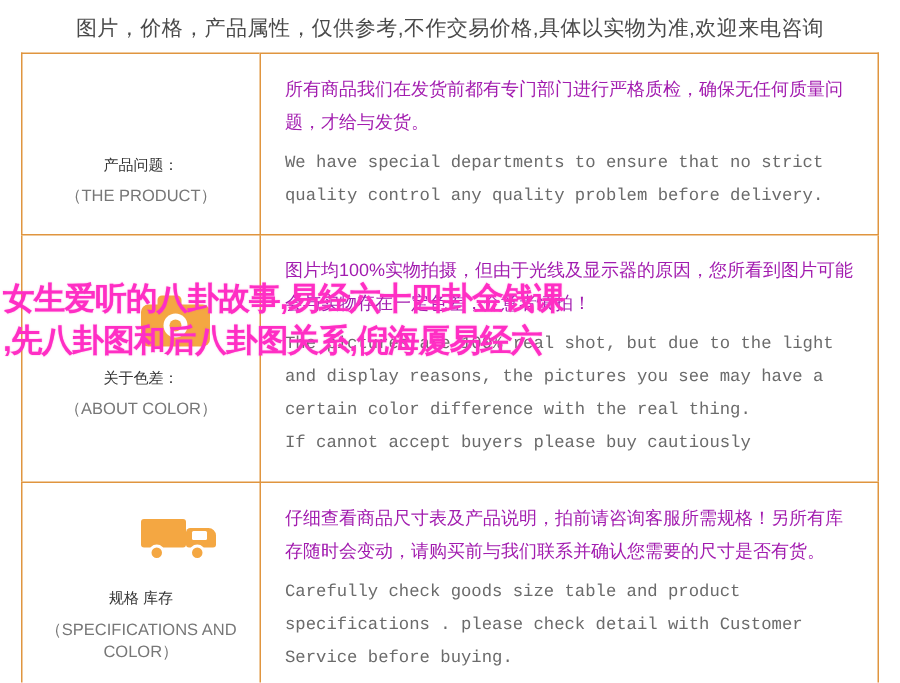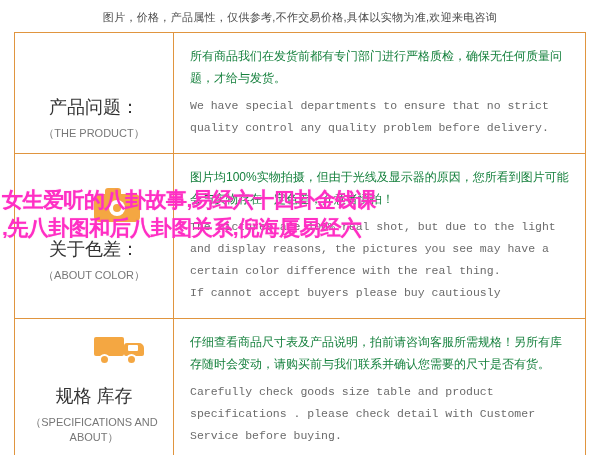--- a/index.html
+++ b/index.html
@@ -18,21 +18,21 @@
   .page {
     position: relative;
     width: 600px;
     height: 455px;
     box-sizing: border-box;
     padding: 8px 14px 6px 14px;
   }
 
   .top-notice {
     text-align: center;
-    font-size: 11px;
+    font-size: 14px;
     color: #4a4a4a;
     letter-spacing: 0.3px;
     padding: 2px 0 7px 0;
     white-space: nowrap;
     font-family: "Liberation Sans", sans-serif;
   }
 
   .info-table {
     border: 1px solid #e0953f;
     border-collapse: collapse;
@@ -187,35 +187,35 @@
     height: 11px;
     border-radius: 50%;
     background: #f4a742;
     border: 2px solid #ffffff;
     box-sizing: border-box;
   }
   .icon-truck .w1 { left: 5px; }
   .icon-truck .w2 { left: 32px; }
 
   .cell-title {
-    font-size: 18px;
+    font-size: 10px;
     color: #333333;
     line-height: 1.5;
     font-family: "Liberation Sans", sans-serif;
   }
   .cell-subtitle {
     font-size: 11px;
     color: #777777;
     margin-top: 5px;
     font-family: "Liberation Sans", sans-serif;
   }
 
   .para-cn {
     font-size: 12px;
-    color: #15803d;
+    color: #a21caf;
     line-height: 1.85;
     margin: 0 0 6px 0;
     font-family: "Liberation Sans", sans-serif;
   }
   .para-en {
     font-size: 11.5px;
     color: #6b6b6b;
     line-height: 1.9;
     margin: 0;
     font-family: Liberation Mono, monospace;
@@ -290,21 +290,21 @@
           <span class="icon-wrap">
             <span class="icon-truck">
               <span class="box"></span>
               <span class="cab"></span>
               <span class="win"></span>
               <span class="w1"></span>
               <span class="w2"></span>
             </span>
           </span>
           <div class="cell-title">规格 库存</div>
-          <div class="cell-subtitle">（SPECIFICATIONS AND ABOUT）</div>
+          <div class="cell-subtitle">（SPECIFICATIONS AND COLOR）</div>
         </td>
         <td class="cell-right">
           <p class="para-cn">仔细查看商品尺寸表及产品说明，拍前请咨询客服所需规格！另所有库存随时会变动，请购买前与我们联系并确认您需要的尺寸是否有货。</p>
           <p class="para-en">Carefully check goods size table and product specifications . please check detail with Customer Service before buying.</p>
         </td>
       </tr>
     </tbody>
   </table>
 
   <div class="watermark">

